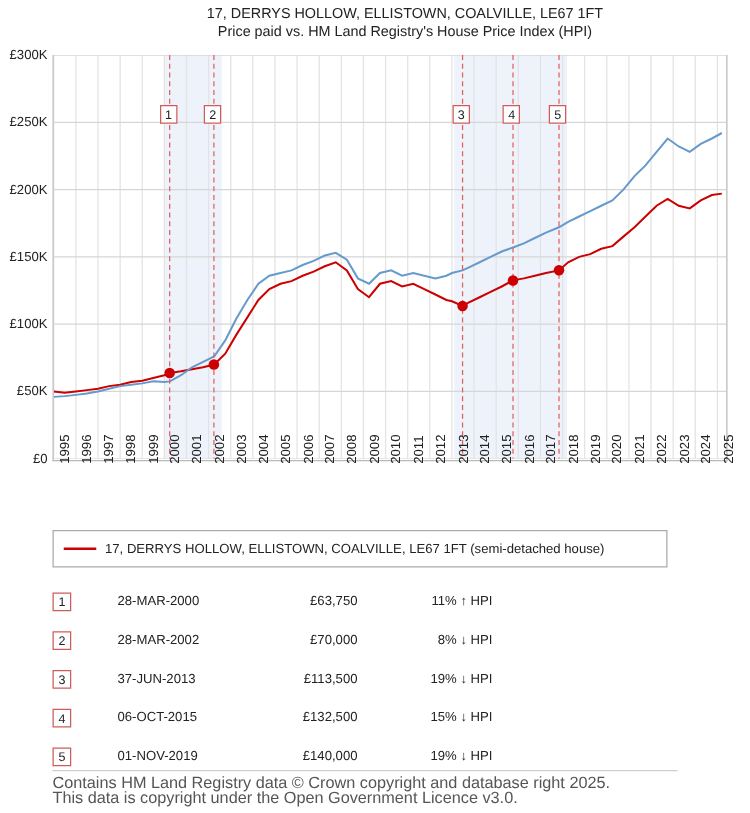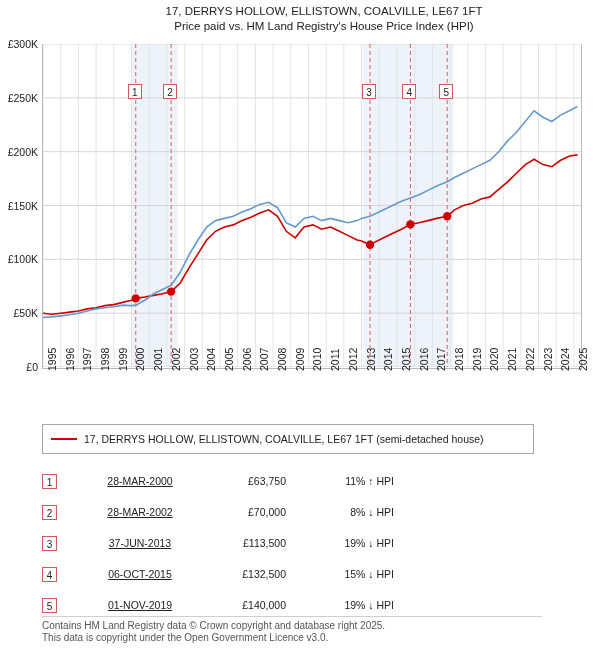--- a/index.html
+++ b/index.html
@@ -128,25 +128,24 @@
     height: 15px;
     border: 1px solid #d05b5b;
     background: #fff;
     text-align: center;
     line-height: 15px;
     font-size: 10px;
     box-sizing: border-box;
   }
   .sale-date {
     position: absolute;
-    left: 38px;
+    left: 52px;
     top: 5px;
     width: 120px;
-    text-align: center;
-    text-decoration: underline;
+    text-align: left;
   }
   .sale-price {
     position: absolute;
     left: 172px;
     top: 5px;
     width: 72px;
     text-align: right;
   }
   .sale-delta {
     position: absolute;
@@ -154,21 +153,21 @@
     top: 5px;
     width: 96px;
     text-align: right;
   }
   
   #footer {
     position: absolute;
     left: 42px;
     top: 620px;
     width: 540px;
-    font-size: 10px;
+    font-size: 13px;
     color: #555;
     line-height: 12px;
   }
   .hr {
     position: absolute;
     left: 42px;
     top: 616px;
     width: 500px;
     height: 1px;
     background: #cfcfcf;

